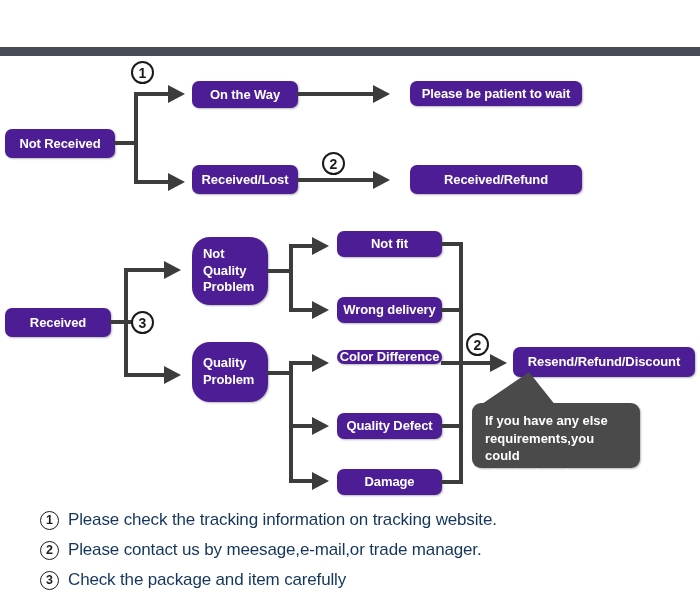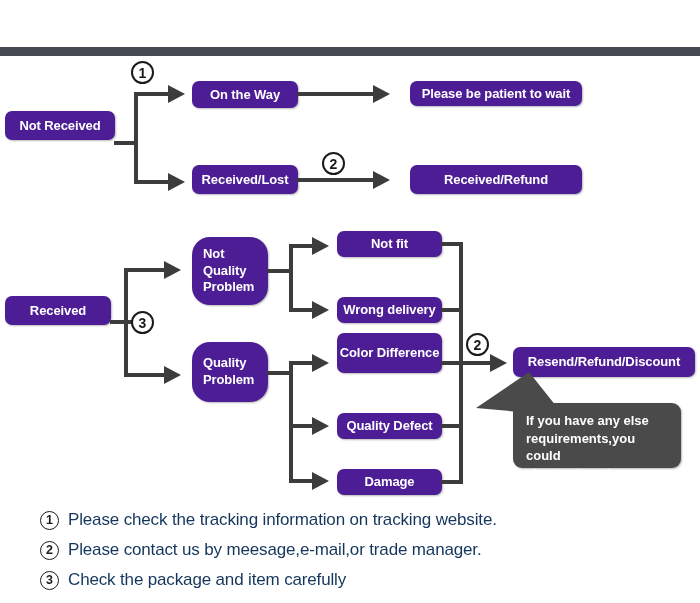--- a/index.html
+++ b/index.html
@@ -172,21 +172,21 @@
     white-space: nowrap;
   }
 </style>
 </head>
 <body>
 
 <div id="root">
 
   <div class="hdr-underline"></div>
 
-  <div class="box" style="left:5px; top:111px; width:110px; height:29px;">Not Received</div>
+  <div class="box" style="left:5px; top:129px; width:110px; height:29px;">Not Received</div>
 
   <div class="line hline" style="left:114px; top:141px; width:24px;"></div>
 
   <div class="line vline" style="left:134px; top:92px; height:92px;"></div>
 
   <div class="line hline" style="left:134px; top:92px; width:35px;"></div>
   <div class="arrow" style="left:168px; top:85px;"></div>
   <div class="box" style="left:192px; top:81px; width:106px; height:27px;">On the Way</div>
   <div class="cnum" style="left:131px; top:61px;">1</div>
 
@@ -196,21 +196,21 @@
 
   <div class="line hline" style="left:134px; top:180px; width:35px;"></div>
   <div class="arrow" style="left:168px; top:173px;"></div>
   <div class="box" style="left:192px; top:165px; width:106px; height:29px;">Received/Lost</div>
 
   <div class="line hline" style="left:297px; top:178px; width:78px;"></div>
   <div class="arrow" style="left:373px; top:171px;"></div>
   <div class="box" style="left:410px; top:165px; width:172px; height:29px;">Received/Refund</div>
   <div class="cnum" style="left:322px; top:152px;">2</div>
 
-  <div class="box" style="left:5px; top:296px; width:106px; height:29px;">Received</div>
+  <div class="box" style="left:5px; top:308px; width:106px; height:29px;">Received</div>
 
   <div class="line hline" style="left:110px; top:320px; width:26px;"></div>
   <div class="line vline" style="left:124px; top:268px; height:105px;"></div>
   <div class="cnum" style="left:131px; top:311px;">3</div>
 
   <div class="line hline" style="left:124px; top:268px; width:42px;"></div>
   <div class="arrow" style="left:164px; top:261px;"></div>
   <div class="box left-text multiline" style="left:192px; top:237px; width:76px; height:68px;">
     <span>
       <span>Not</span><br>
@@ -235,21 +235,21 @@
   <div class="box" style="left:337px; top:231px; width:105px; height:26px;">Not fit</div>
 
   <div class="line hline" style="left:289px; top:308px; width:25px;"></div>
   <div class="arrow" style="left:312px; top:301px;"></div>
   <div class="box" style="left:337px; top:297px; width:105px; height:26px;">Wrong delivery</div>
 
   <div class="line hline" style="left:267px; top:371px; width:25px;"></div>
   <div class="line vline" style="left:289px; top:361px; height:120px;"></div>
   <div class="line hline" style="left:289px; top:361px; width:25px;"></div>
   <div class="arrow" style="left:312px; top:354px;"></div>
-  <div class="box" style="left:337px; top:333px; width:105px; height:40px;">Color Difference</div>
+  <div class="box" style="left:337px; top:350px; width:105px; height:14px;">Color Difference</div>
 
   <div class="line hline" style="left:289px; top:424px; width:25px;"></div>
   <div class="arrow" style="left:312px; top:417px;"></div>
   <div class="box" style="left:337px; top:413px; width:105px; height:26px;">Quality Defect</div>
 
   <div class="line hline" style="left:289px; top:479px; width:25px;"></div>
   <div class="arrow" style="left:312px; top:472px;"></div>
   <div class="box" style="left:337px; top:469px; width:105px; height:26px;">Damage</div>
 
   <div class="line hline" style="left:441px; top:242px; width:22px;"></div>
@@ -259,21 +259,21 @@
   <div class="line vline" style="left:459px; top:242px; height:240px;"></div>
   <div class="line hline" style="left:441px; top:361px; width:56px;"></div>
   <div class="arrow" style="left:490px; top:354px;"></div>
   <div class="cnum" style="left:466px; top:333px;">2</div>
 
   <div class="box" style="left:513px; top:347px; width:182px; height:30px;">Resend/Refund/Discount</div>
 
   <svg class="callout-tail" style="left:468px; top:372px; width:100px; height:46px;" viewBox="0 0 100 46">
     <polygon points="61,0 96,44 8,36" fill="#4a4a4a"></polygon>
   </svg>
-  <div class="callout" style="left:472px; top:403px; width:168px; height:65px;margin-left:41px;">
+  <div class="callout" style="left:472px; top:403px; width:168px; height:65px;">
     <span>If you have any else</span><br>
     <span>requirements,you could</span><br>
     <span>also trade us!</span>
   </div>
 
   <div class="notes">
     <div class="note-row">
       <div class="note-circle">1</div>
       <div class="note-text">Please check the tracking information on tracking website.</div>
     </div>

